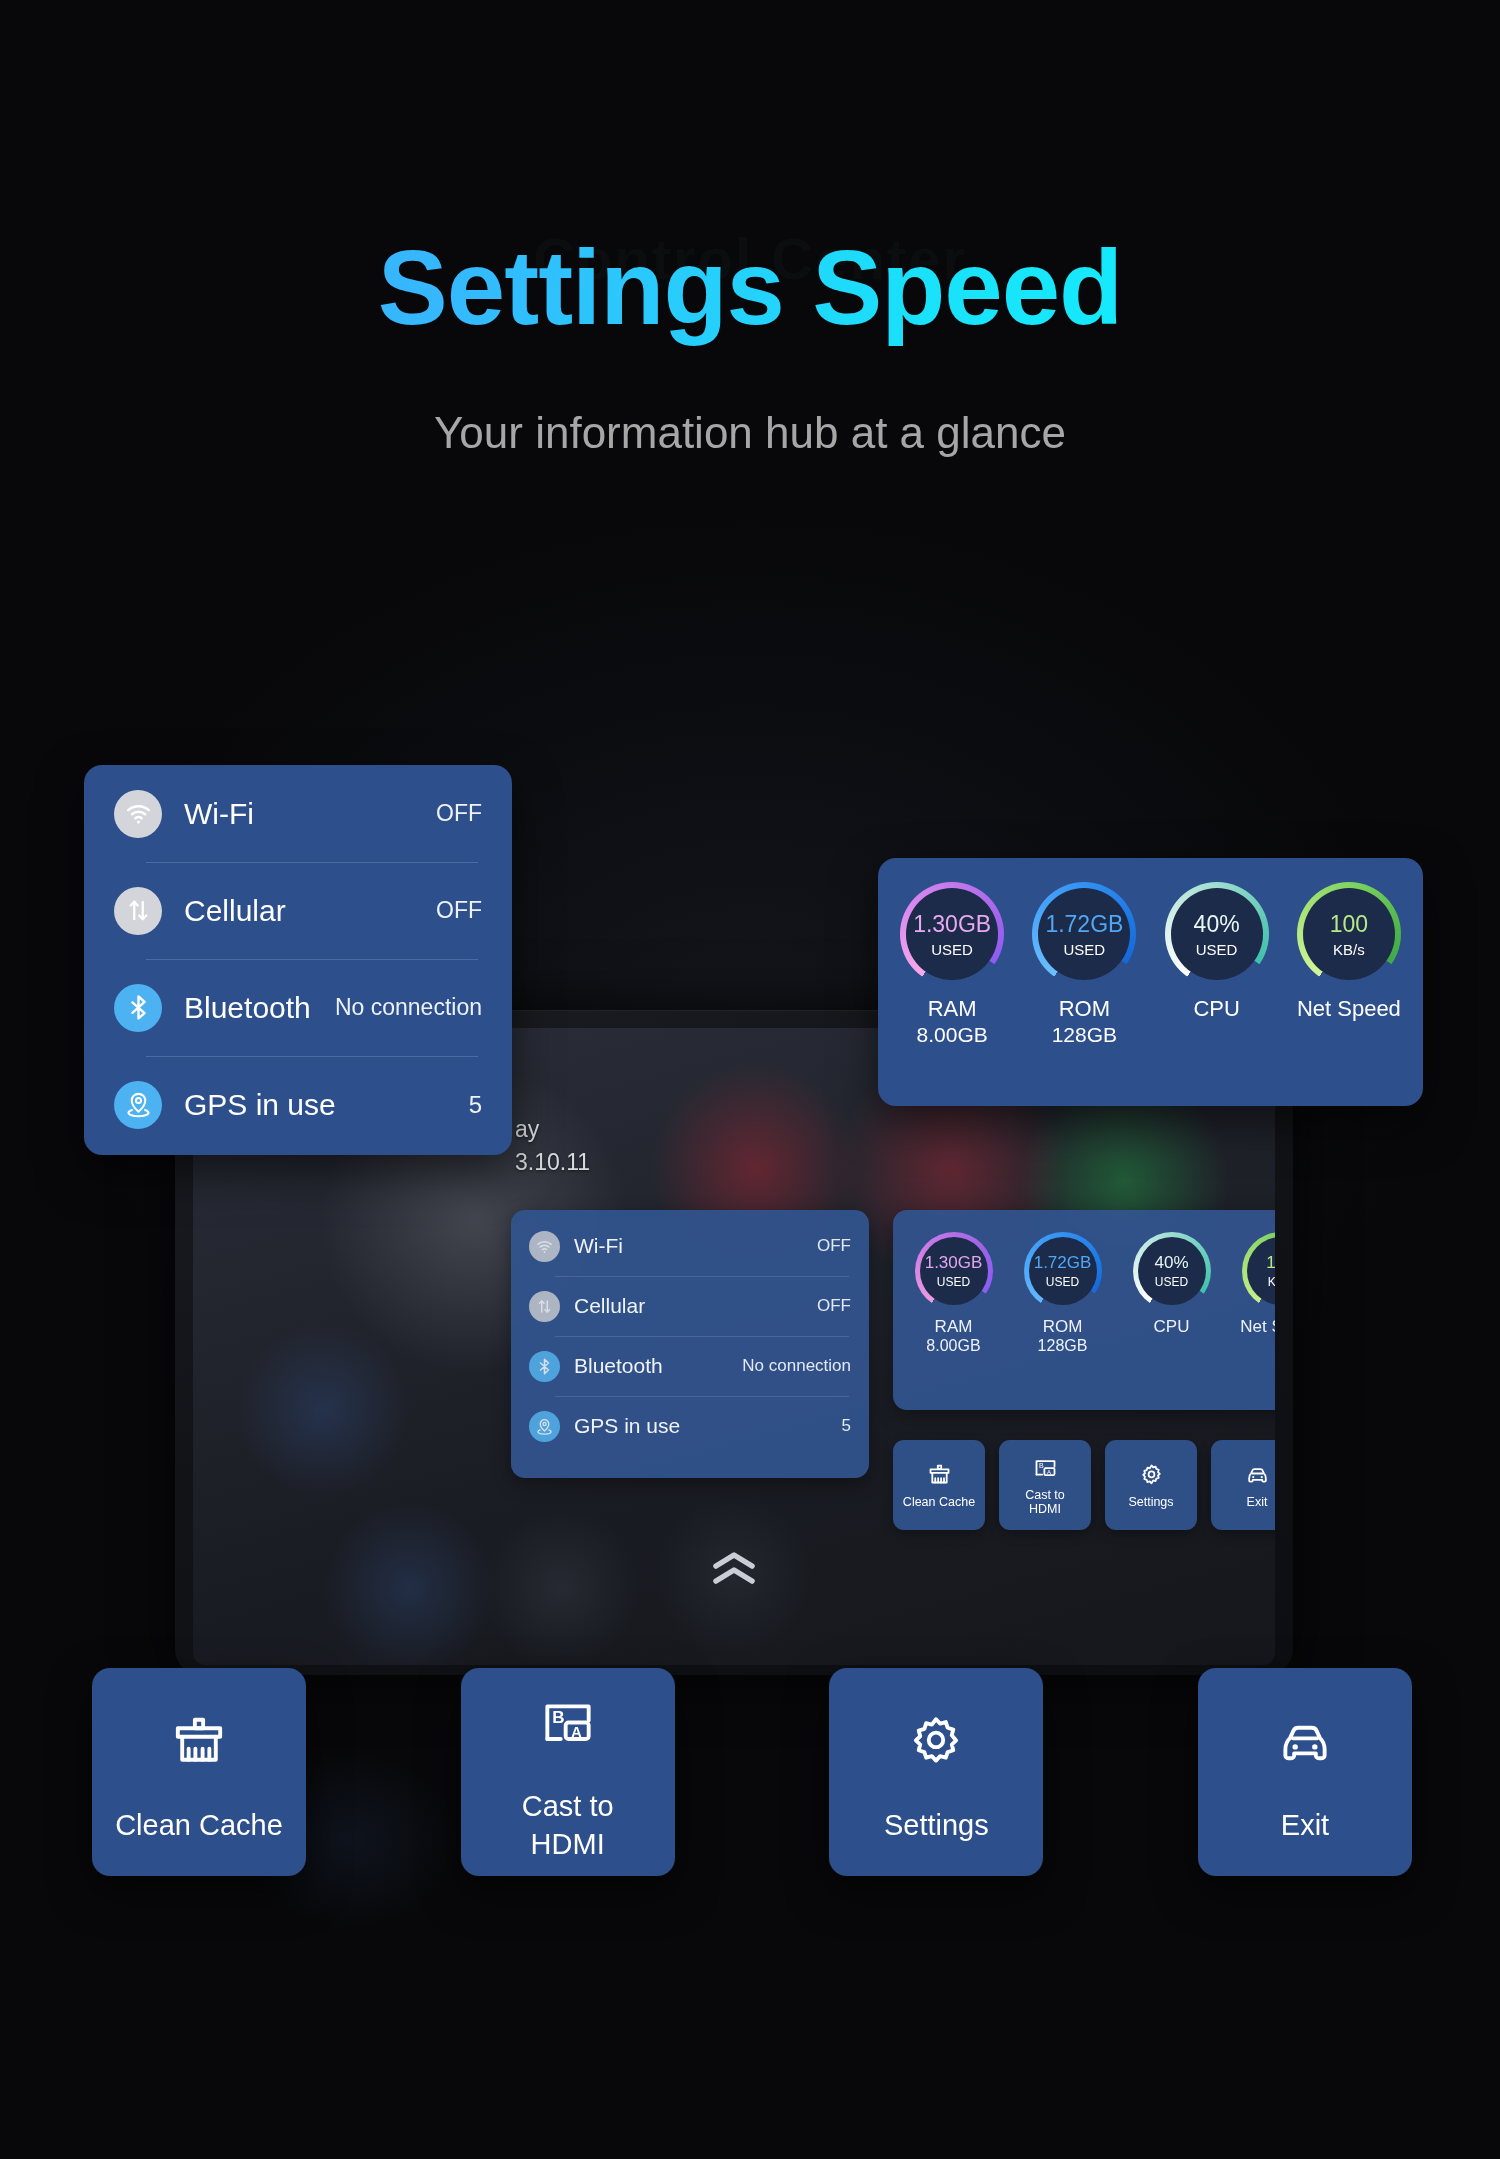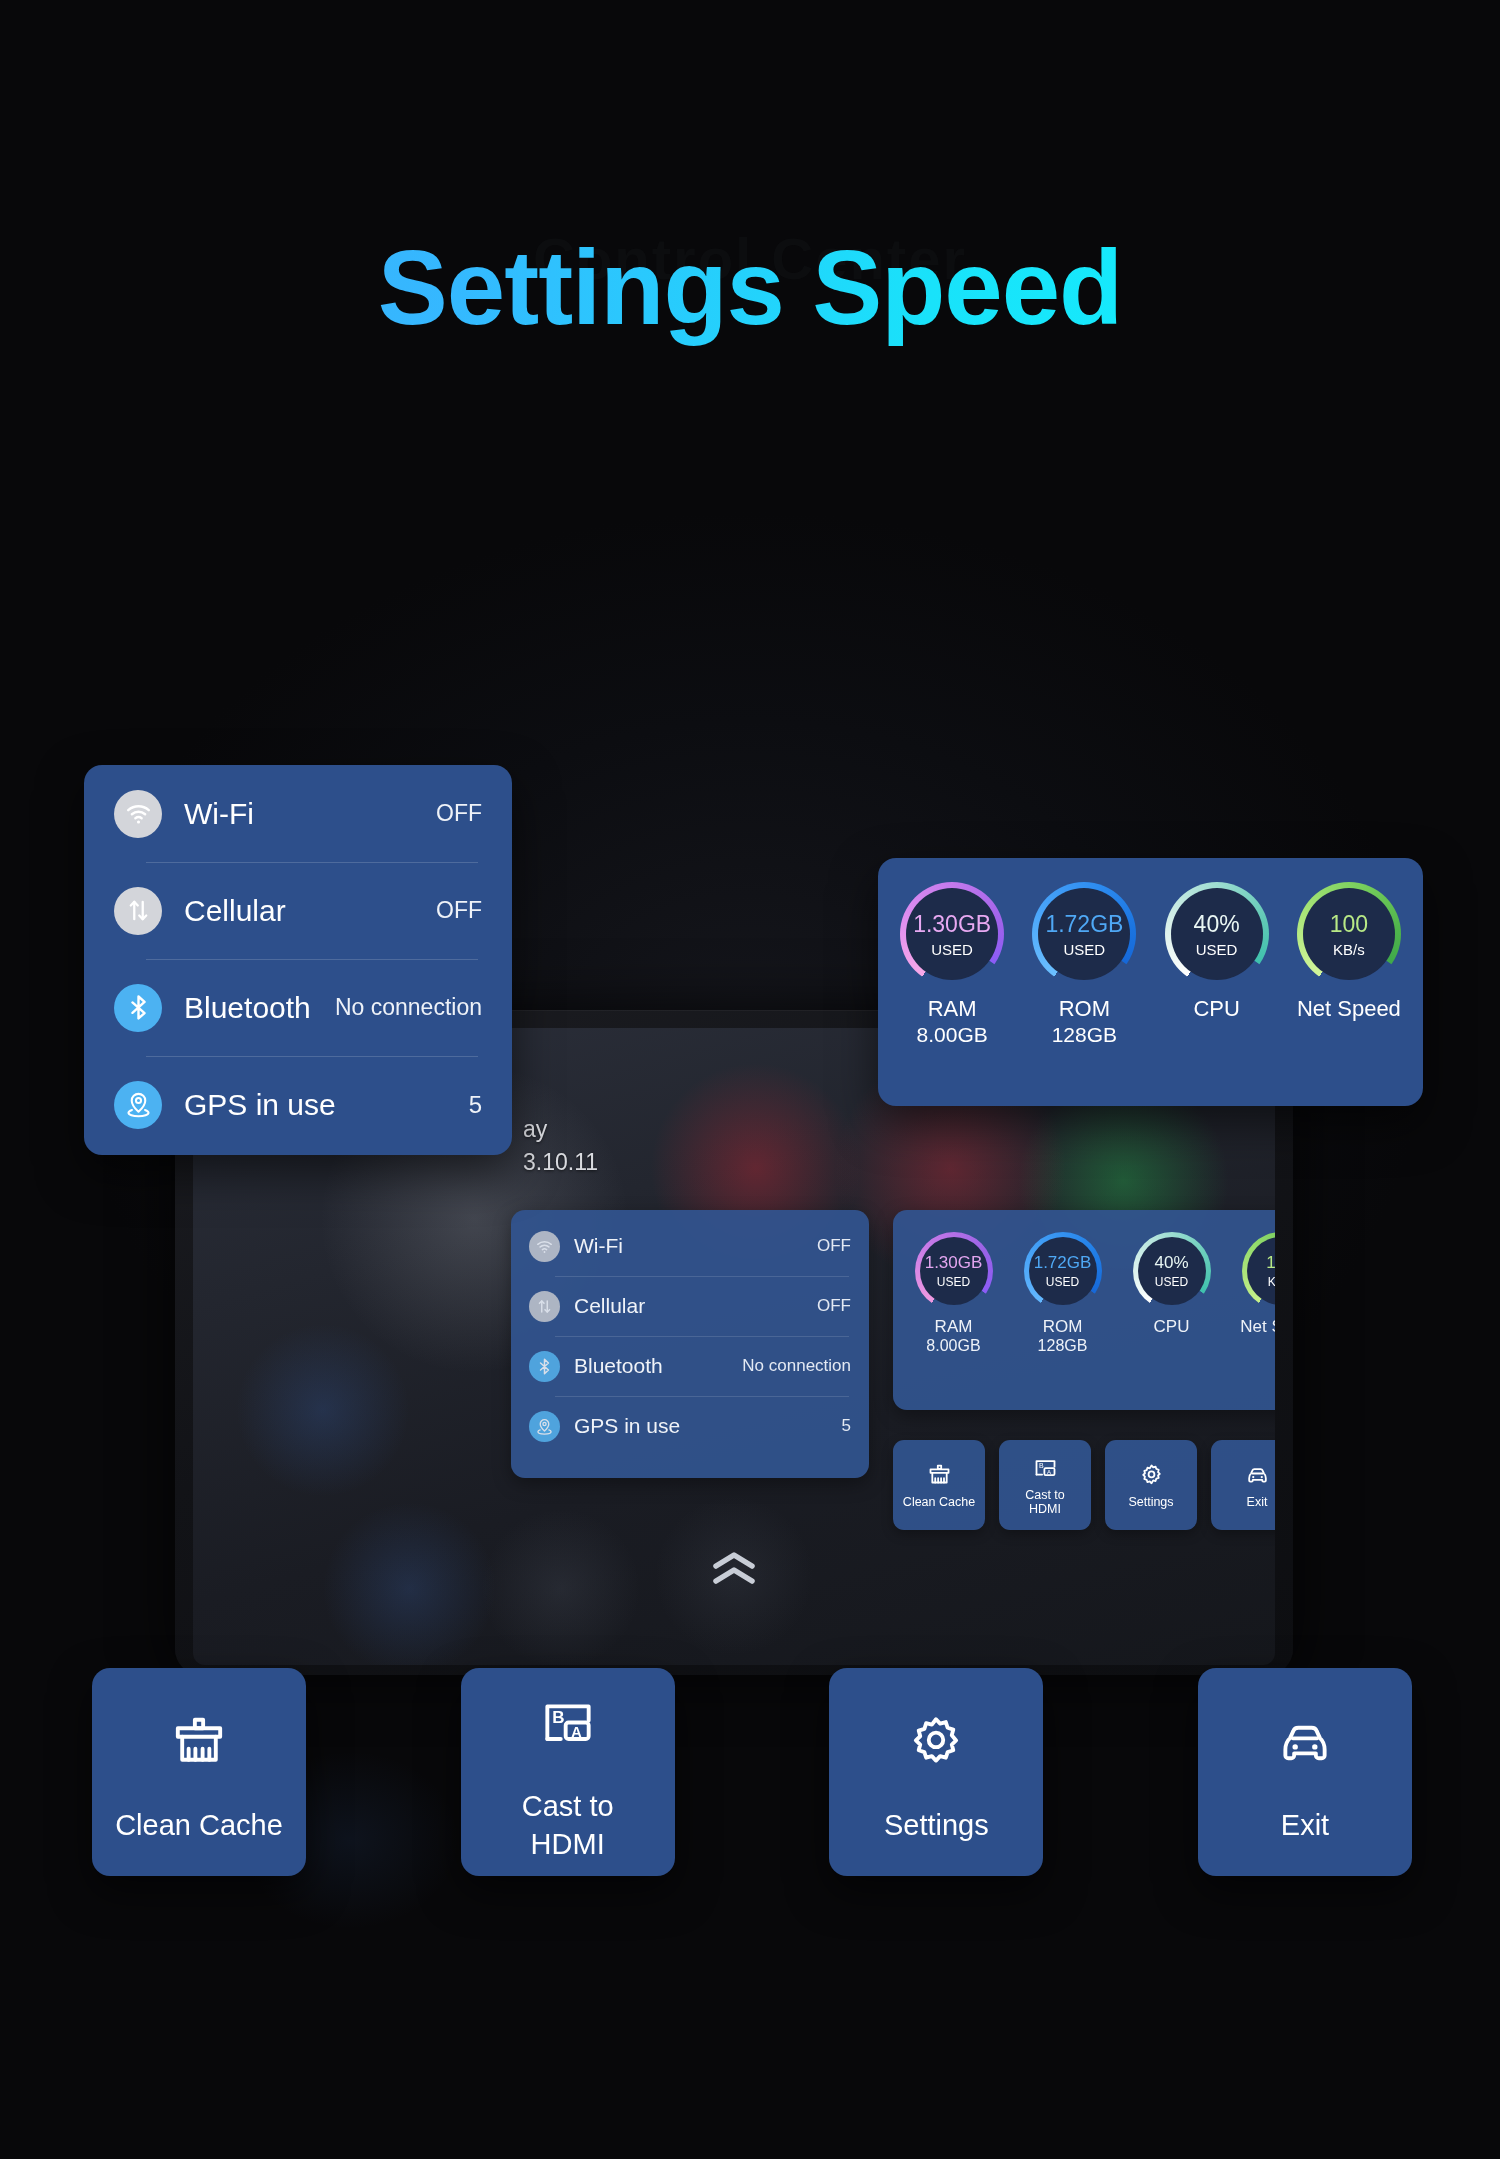--- a/index.html
+++ b/index.html
@@ -83,21 +83,21 @@
       radial-gradient(circle 165px at 70% 22%, rgba(205,45,60,0.36), rgba(0,0,0,0) 70%),
       radial-gradient(circle 150px at 86% 24%, rgba(35,150,70,0.48), rgba(0,0,0,0) 70%),
       radial-gradient(circle 120px at 12% 60%, rgba(60,110,200,0.22), rgba(0,0,0,0) 72%),
       radial-gradient(circle 120px at 20% 88%, rgba(70,120,210,0.20), rgba(0,0,0,0) 72%),
       radial-gradient(circle 110px at 34% 88%, rgba(120,130,150,0.14), rgba(0,0,0,0) 72%),
       radial-gradient(circle 110px at 50% 86%, rgba(120,130,150,0.12), rgba(0,0,0,0) 72%),
       linear-gradient(165deg, #2b2f3a 0%, #23262f 30%, #1a1c23 62%, #15171c 100%);
   }
   .screen-date {
     position: absolute;
-    left: 330px;
+    left: 322px;
     top: 85px;
     color: rgba(238,240,244,0.9);
     font-size: 23px;
     line-height: 33px;
     text-shadow: 0 1px 3px rgba(0,0,0,0.6);
     filter: blur(0.3px);
   }
 
   
   .mini-net {
@@ -335,20 +335,21 @@
 </style>
 </head>
 <body>
 
 <div id="stage">
 
   <div class="ghost-text">Control Center</div>
   <h1 class="title">
     <span>Settings </span><span>Speed</span>
   </h1>
+  <div class="subtitle">Your information hub at a glance</div>
 
   <div class="device-frame">
     <div class="device-screen">
 
       <div class="screen-date">
         <div>ay</div>
         <div>3.10.11</div>
       </div>
 
       <div class="mini-net">

